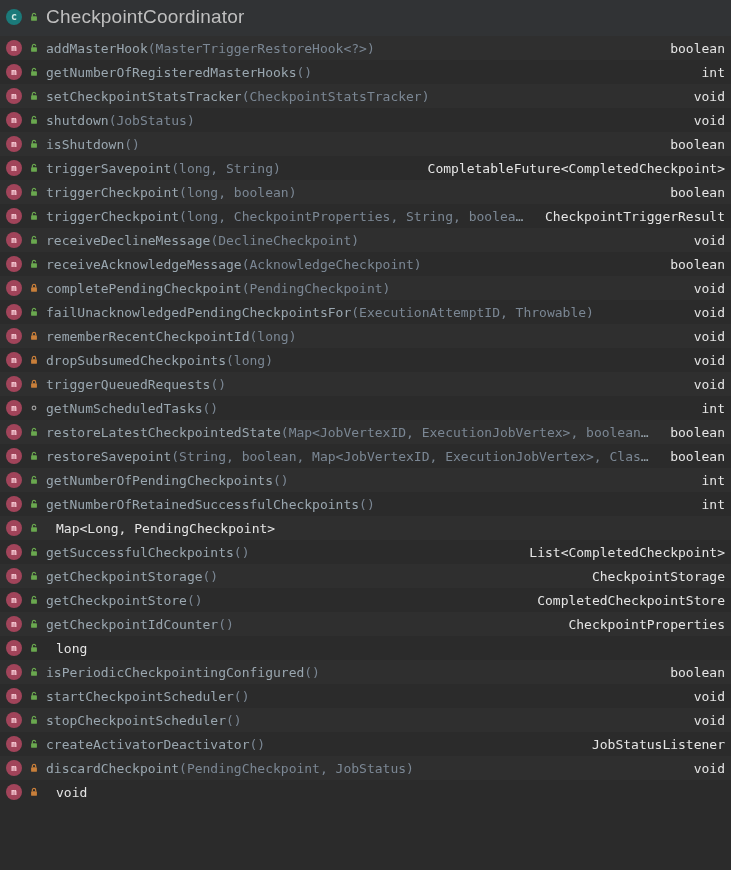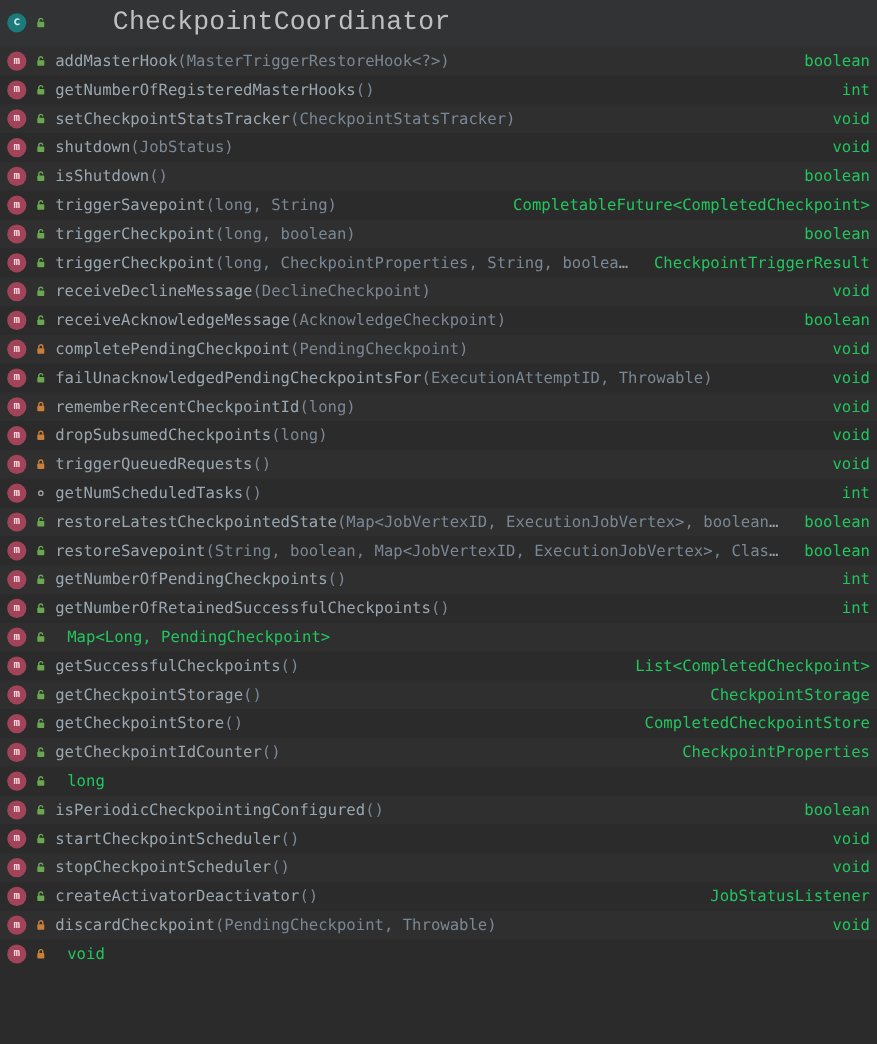--- a/index.html
+++ b/index.html
@@ -56,35 +56,34 @@
     width: 12px;
     height: 12px;
     display: inline-flex;
     align-items: center;
     justify-content: center;
     flex-shrink: 0;
   }
   .vis svg { width: 10px; height: 10px; display: block; }
   .title {
     color: #bfbfbf;
-    font-size: 22px;
-    font-family: Liberation Mono, monospace;
+    font-size: 19px;
+    font-family: Liberation Sans, sans-serif;
     letter-spacing: 0.2px;
-    margin-left: 48px;
   }
   .sig {
     color: #9aa7b0;
     flex: 1 1 auto;
     overflow: hidden;
     text-overflow: ellipsis;
   }
   .name { color: #9aa7b0; }
   .params { color: #7b8794; }
   .ret {
-    color: #22c55e;
+    color: #e5e5e5;
     text-align: right;
     flex-shrink: 0;
     padding-left: 10px;
   }
   #rows .row:nth-child(odd) { background: #2f2f2f; }
 </style>
 </head>
 <body>
 
 <div class="header">
@@ -427,21 +426,21 @@
       <span class="ret">JobStatusListener</span>
     </div>
     <div class="row">
       <span class="m-icon">m</span>
       <span class="vis">
         <svg viewBox="0 0 12 12">
           <path d="M4 5V3.6a2 2 0 0 1 4 0V5" fill="none" stroke="#c97f3a" stroke-width="1.4"></path>
           <rect x="2.5" y="5" width="7" height="5.5" rx="1" fill="#c97f3a"></rect>
         </svg>
       </span>
-      <span class="sig"><span class="name">discardCheckpoint</span><span class="params">(PendingCheckpoint, Throwable)</span></span>
+      <span class="sig"><span class="name">discardCheckpoint</span><span class="params">(PendingCheckpoint, JobStatus)</span></span>
       <span class="ret">void</span>
     </div>
     <div class="row">
       <span class="m-icon">m</span>
       <span class="vis">
         <svg viewBox="0 0 12 12">
           <path d="M4 5V3.6a2 2 0 0 1 4 0V5" fill="none" stroke="#c97f3a" stroke-width="1.4"></path>
           <rect x="2.5" y="5" width="7" height="5.5" rx="1" fill="#c97f3a"></rect>
         </svg>
       </span>

